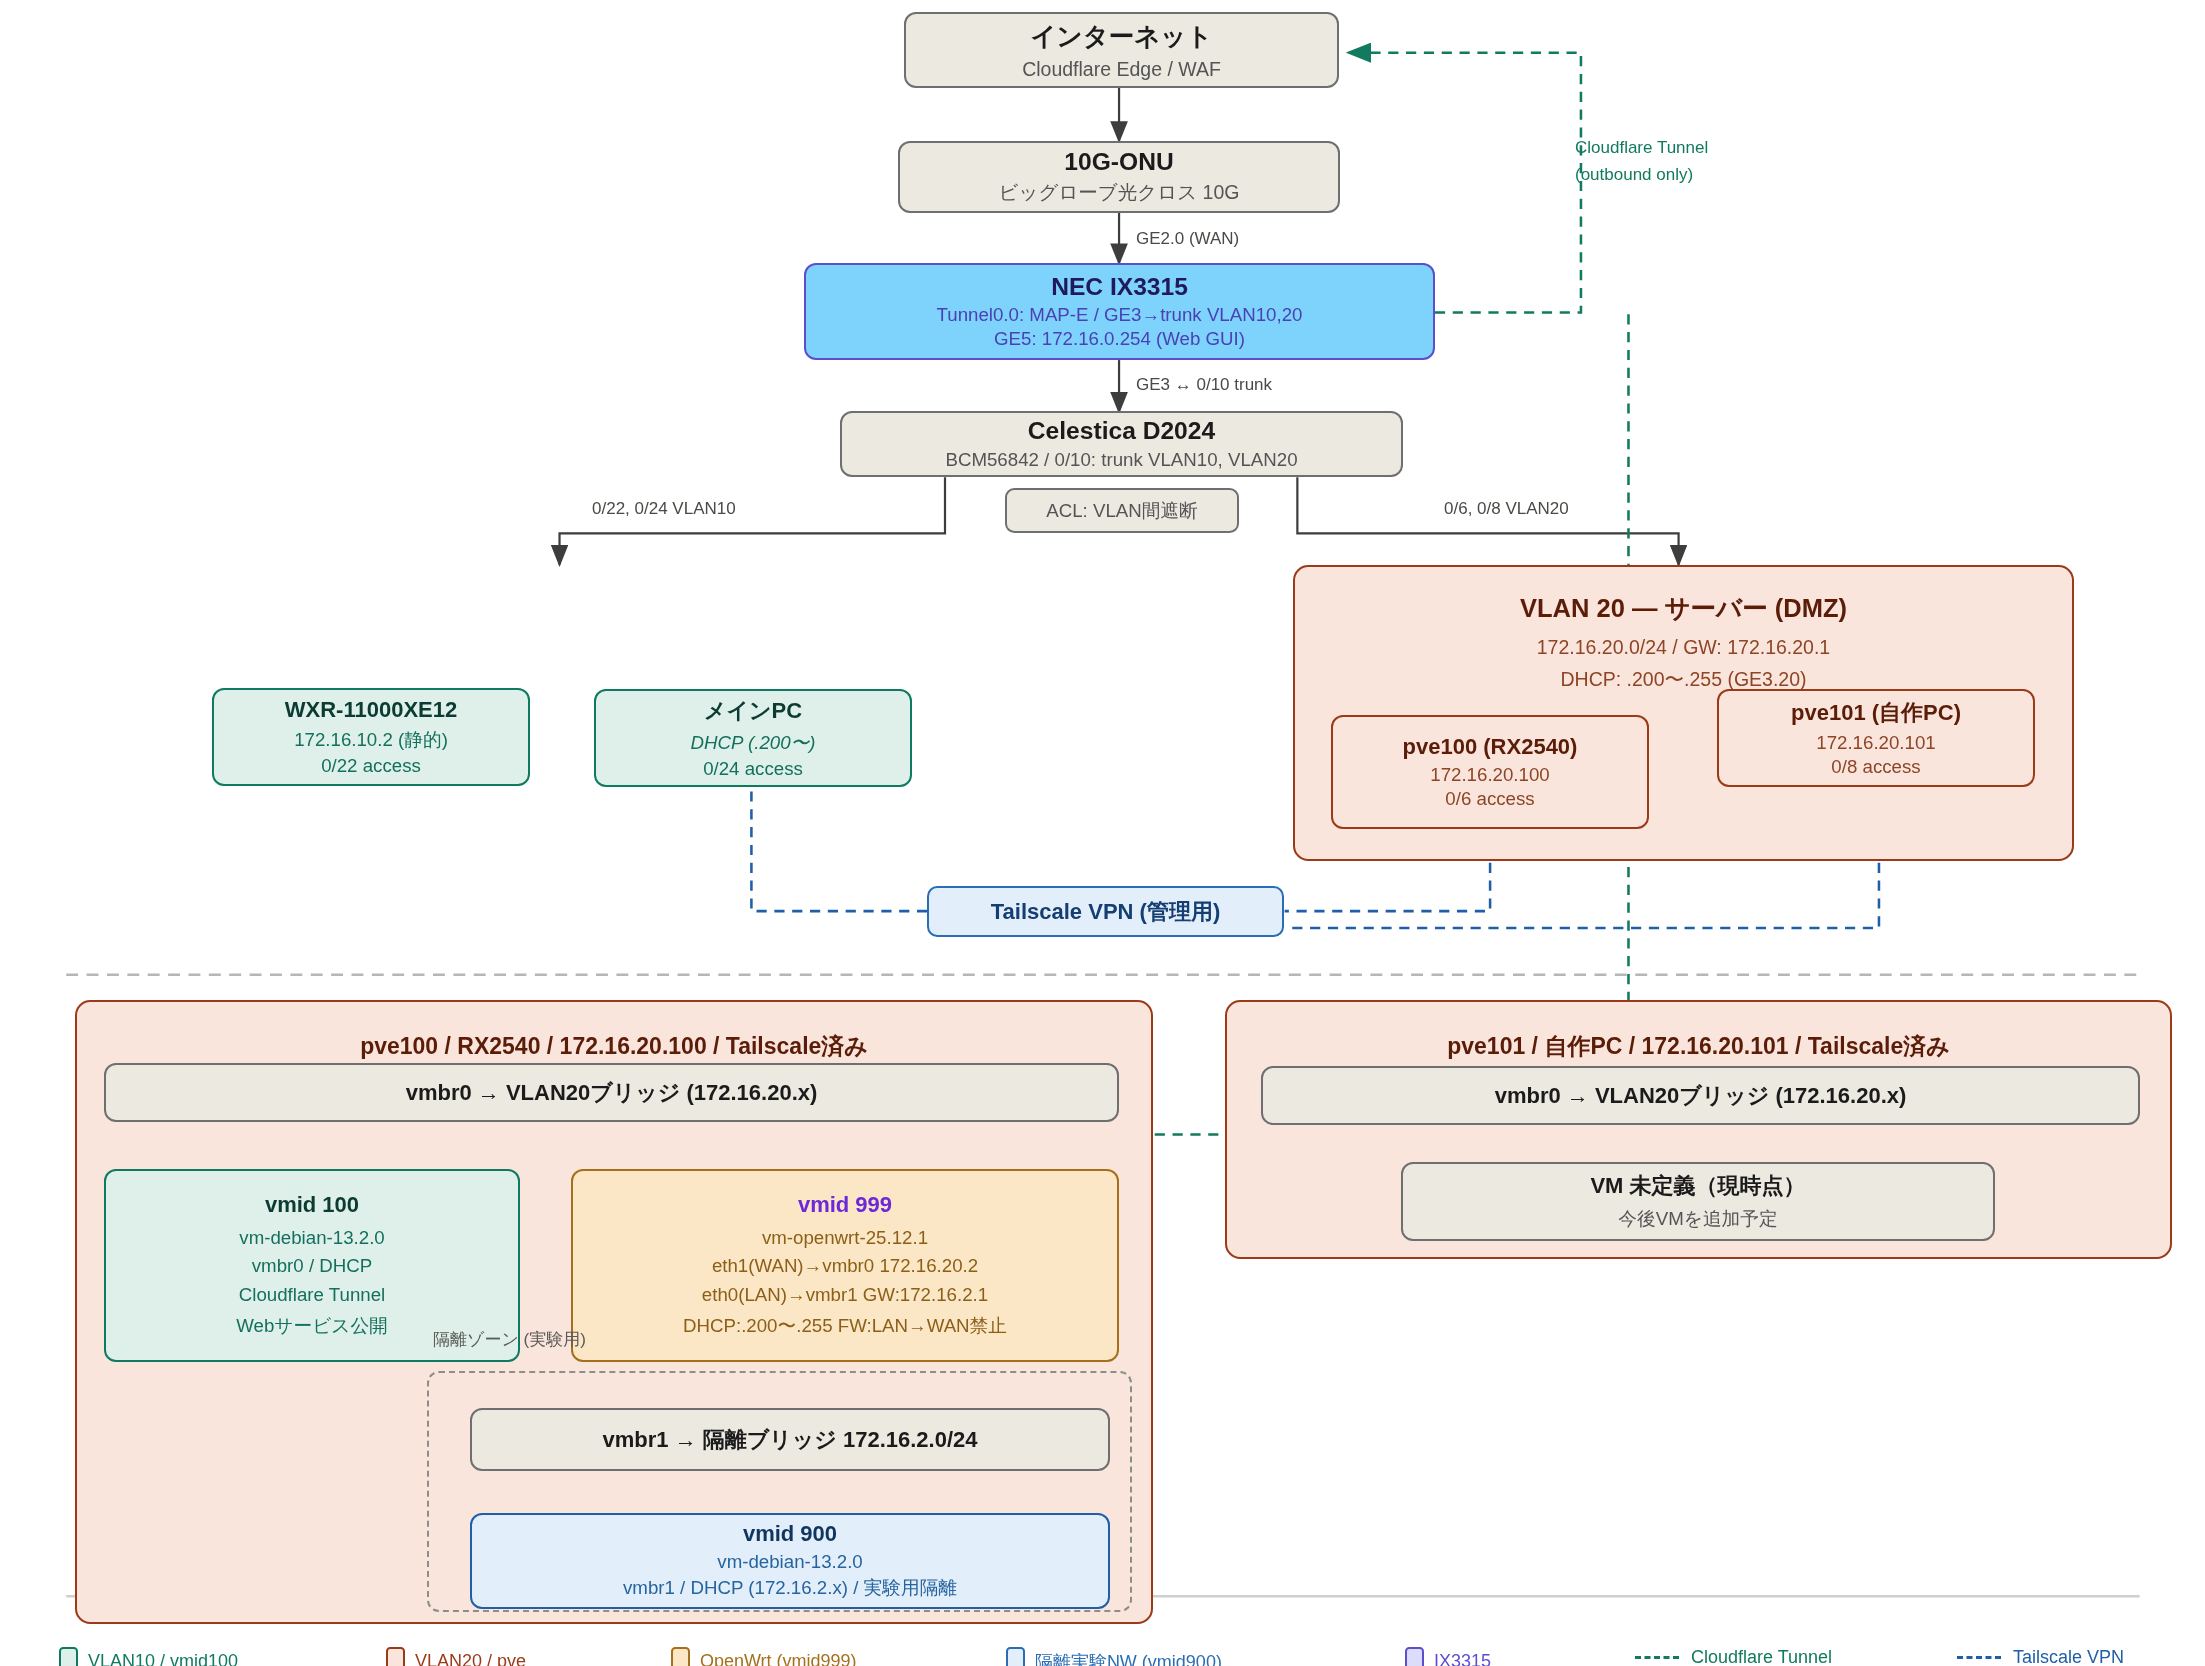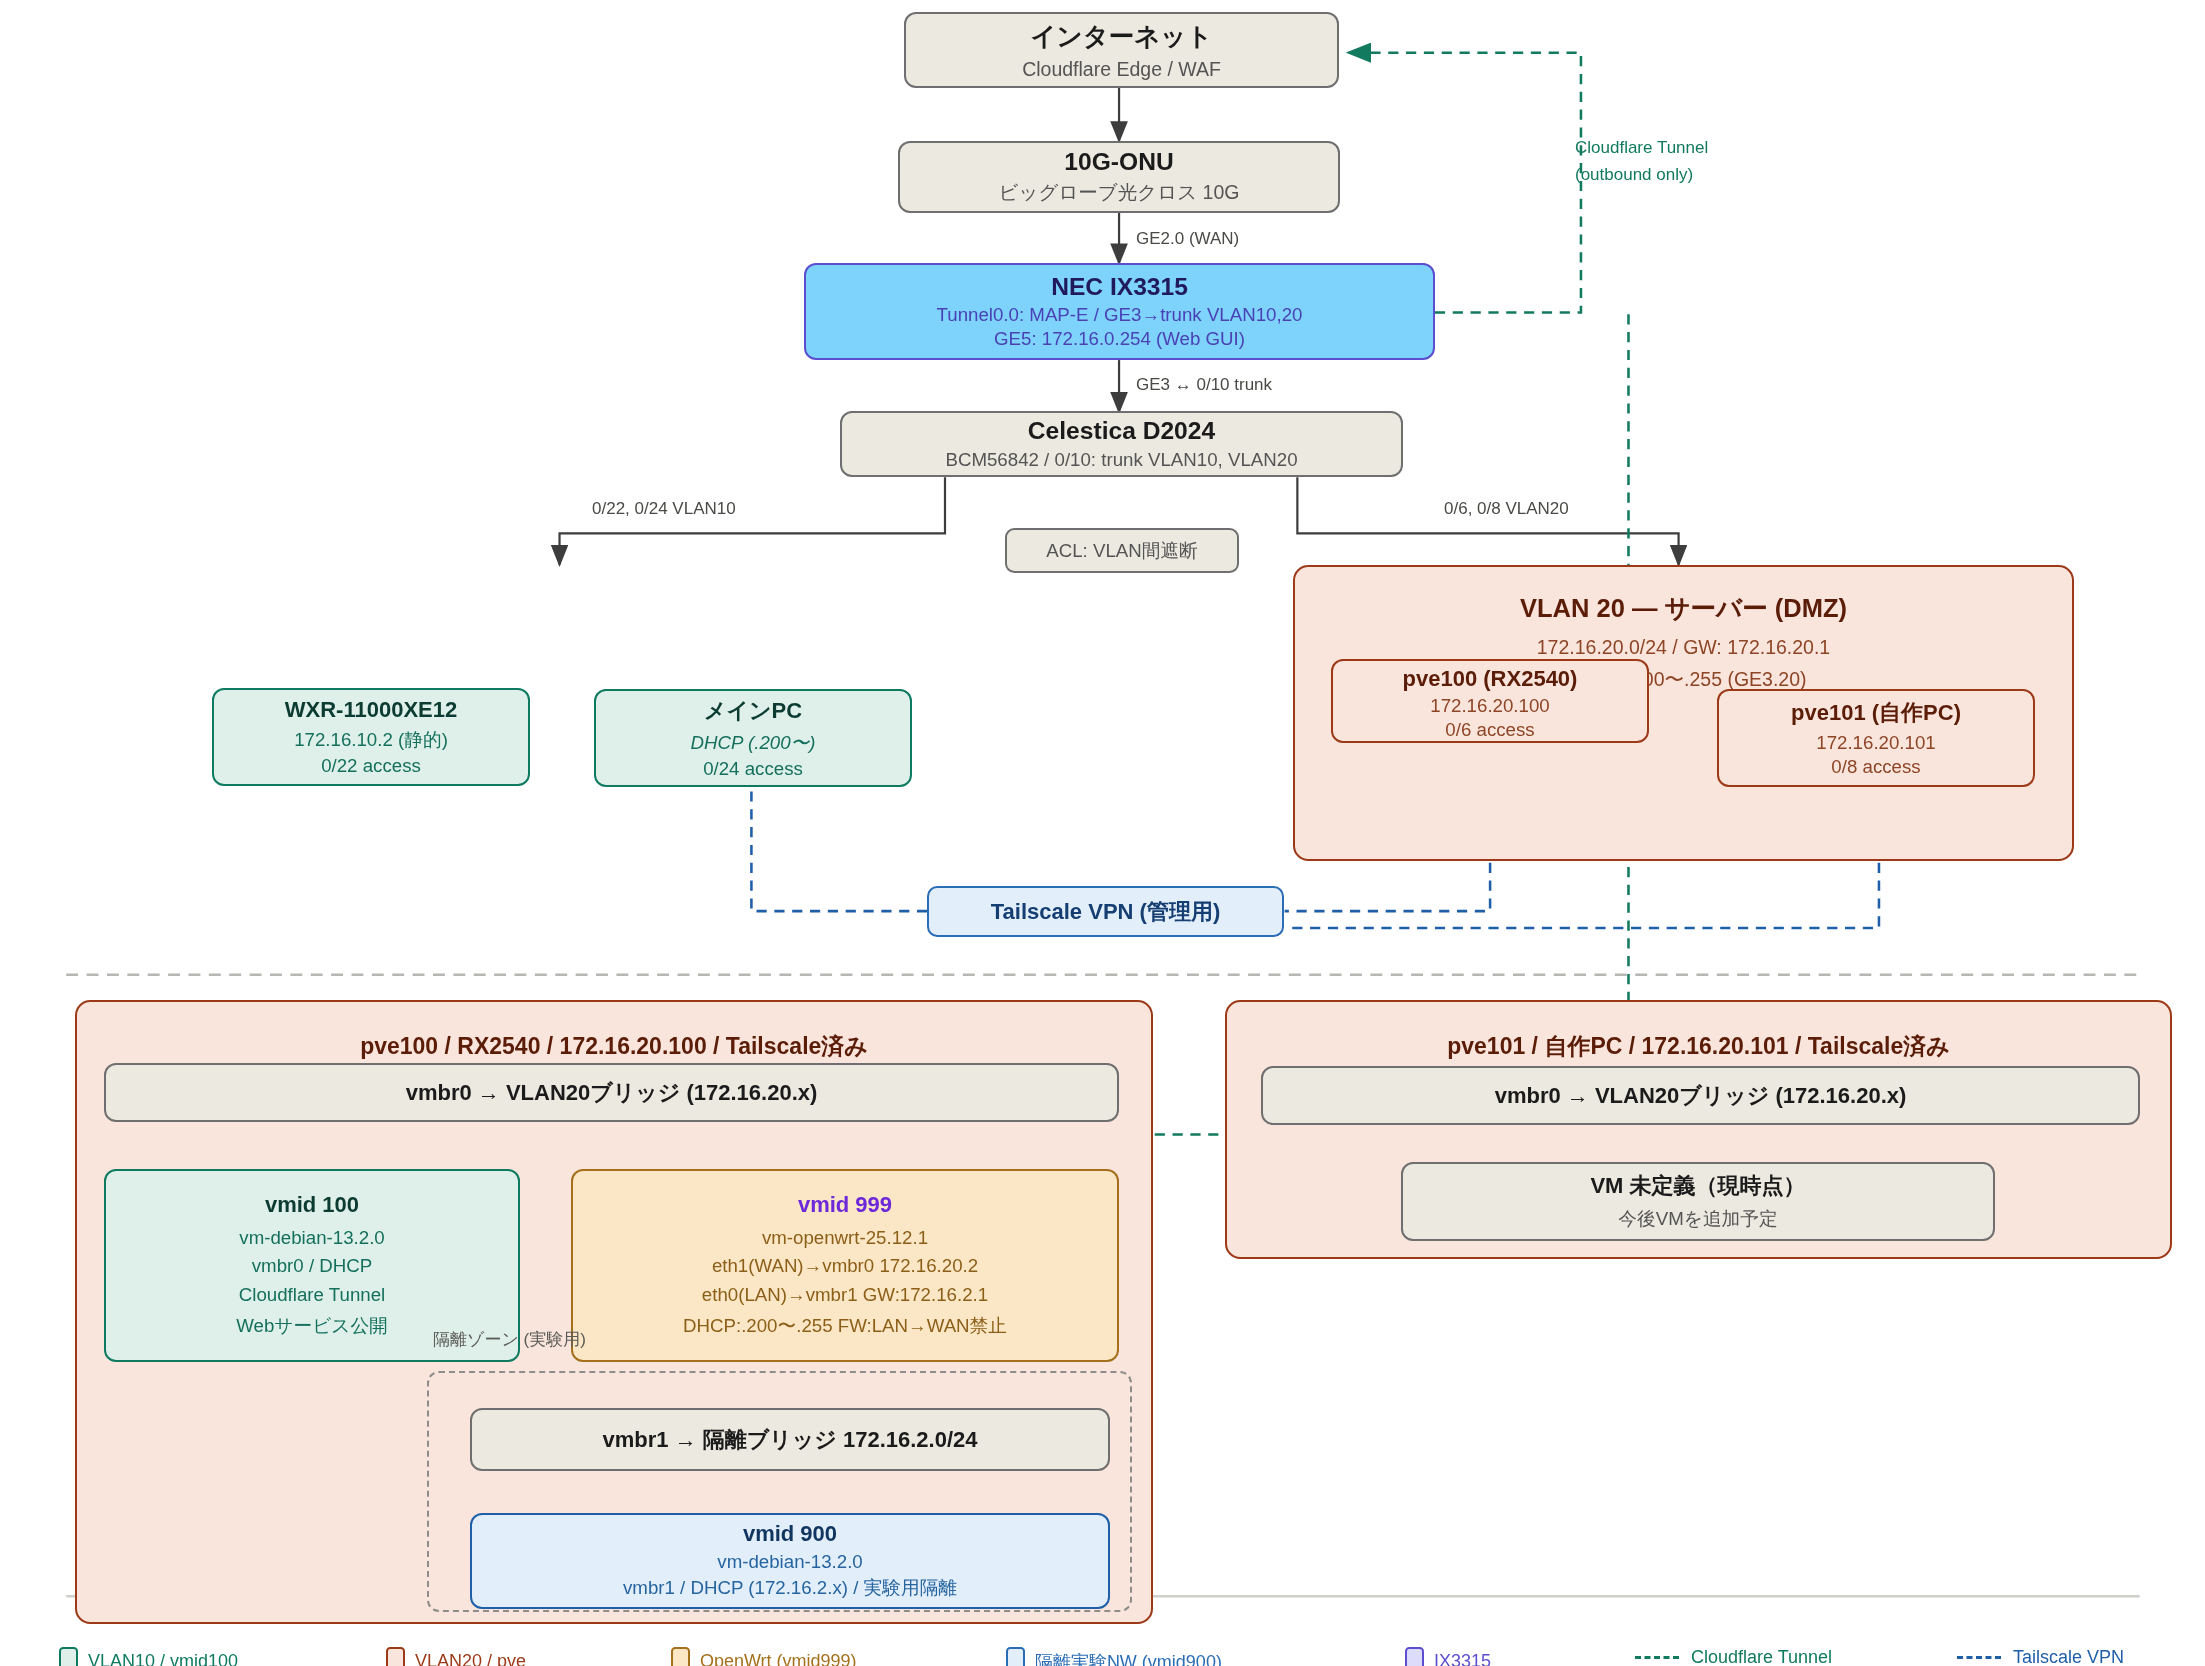--- a/index.html
+++ b/index.html
@@ -219,21 +219,21 @@
     <div class="t1" style="font-size:24.6px;">NEC IX3315</div>
     <div class="t2" style="font-size:18.7px;margin-top:3.4px;">Tunnel0.0: MAP-E / GE3→trunk VLAN10,20</div>
     <div class="t2" style="font-size:18.7px;margin-top:1.7px;">GE5: 172.16.0.254 (Web GUI)</div>
   </div>
 
   <div class="node grey" style="left:840px;top:411px;width:563px;height:66px;">
     <div class="t1" style="font-size:24.6px;">Celestica D2024</div>
     <div class="t2" style="font-size:18.7px;margin-top:3.4px;">BCM56842 / 0/10: trunk VLAN10, VLAN20</div>
   </div>
 
-  <div class="node grey" style="left:1005px;top:528px;width:234px;height:45px;border-radius:9.3px;">
+  <div class="node grey" style="left:1005px;top:488px;width:234px;height:45px;border-radius:9.3px;">
     <div class="t2" style="font-size:18.7px;">ACL: VLAN間遮断</div>
   </div>
 
 
   <div class="node greenbox" style="left:212px;top:688px;width:318px;height:98px;">
     <div class="t1" style="font-size:22px;">WXR-11000XE12</div>
     <div class="t2" style="font-size:18.7px;margin-top:3.4px;">172.16.10.2 (静的)</div>
     <div class="t2" style="font-size:18.7px;margin-top:1.7px;">0/22 access</div>
   </div>
 
@@ -242,21 +242,21 @@
     <div class="t2" style="font-size:18.7px;margin-top:3.4px;font-style:italic;">DHCP (.200〜)</div>
     <div class="t2" style="font-size:18.7px;margin-top:1.7px;">0/24 access</div>
   </div>
 
   <div class="node redzone" style="left:1293px;top:565px;width:781px;height:296px;justify-content:flex-start;padding-top:24px;">
     <div class="t1" style="font-size:25.5px;">VLAN 20 — サーバー (DMZ)</div>
     <div class="t2" style="font-size:19.5px;margin-top:10.2px;">172.16.20.0/24 / GW: 172.16.20.1</div>
     <div class="t2" style="font-size:19.5px;margin-top:6.8px;">DHCP: .200〜.255 (GE3.20)</div>
   </div>
 
-  <div class="node redbox" style="left:1331px;top:659px;width:318px;height:84px;justify-content:flex-end;">
+  <div class="node redbox" style="left:1331px;top:715px;width:318px;height:114px;">
     <div class="t1" style="font-size:22px;">pve100 (RX2540)</div>
     <div class="t2" style="font-size:18.7px;margin-top:3.4px;">172.16.20.100</div>
     <div class="t2" style="font-size:18.7px;margin-top:1.7px;">0/6 access</div>
   </div>
 
   <div class="node redbox" style="left:1717px;top:689px;width:318px;height:98px;">
     <div class="t1" style="font-size:22px;">pve101 (自作PC)</div>
     <div class="t2" style="font-size:18.7px;margin-top:3.4px;">172.16.20.101</div>
     <div class="t2" style="font-size:18.7px;margin-top:1.7px;">0/8 access</div>
   </div>

